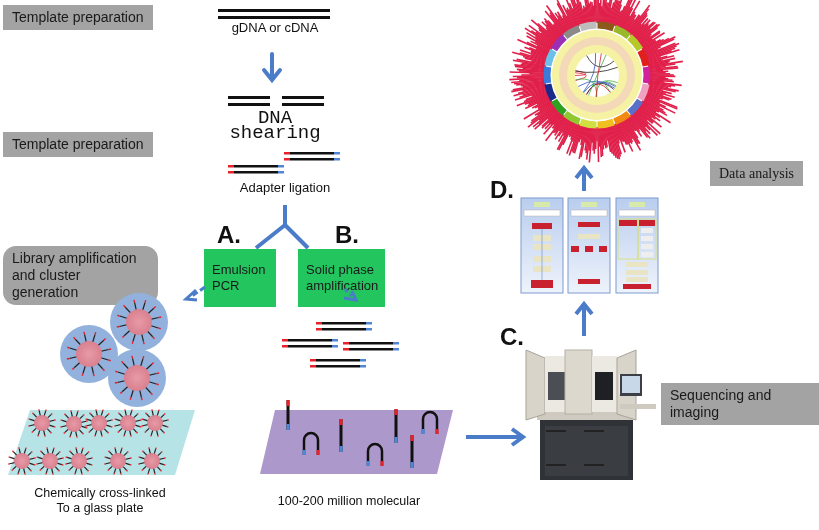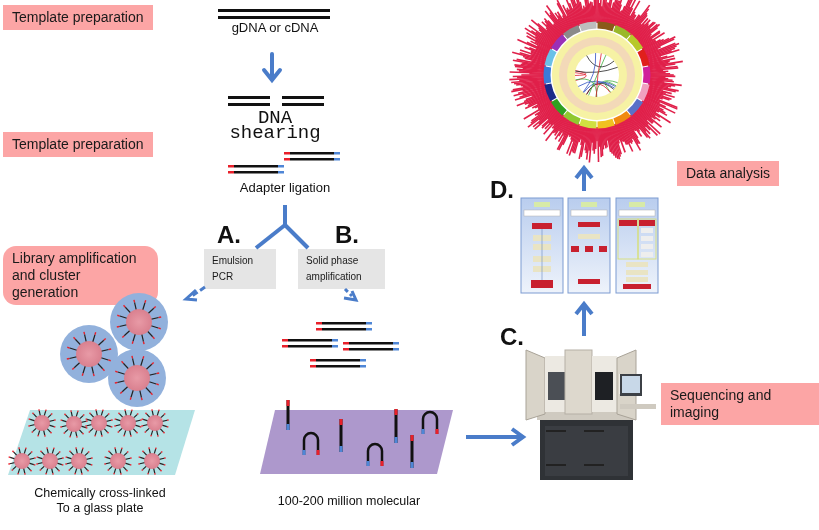--- a/index.html
+++ b/index.html
@@ -1,33 +1,33 @@
 <!DOCTYPE html>
 <html><head>
 <meta charset="utf-8">
 <style>
   html,body{margin:0;padding:0;background:#ffffff;}
   body{width:819px;height:530px;position:relative;overflow:hidden;font-family:"Liberation Sans",sans-serif;color:#111;}
-  .stage-label{position:absolute;background:#fca5a5;color:#1a1a1a;font-size:14px;line-height:17px;padding:4px 9px;}
-  .method-box{position:absolute;background:#e5e5e5;color:#1a1a1a;font-size:10px;line-height:16px;padding:4px 8px;}
+  .stage-label{position:absolute;background:#a3a3a3;color:#1a1a1a;font-size:14px;line-height:17px;padding:4px 9px;}
+  .method-box{position:absolute;background:#22c55e;color:#1a1a1a;font-size:13px;line-height:16px;padding:13px 8px;}
   .caption{position:absolute;font-size:12.5px;line-height:15px;text-align:center;color:#111;}
   .letter{position:absolute;font-weight:bold;font-size:24px;color:#111;}
   svg{position:absolute;left:0;top:0;}
 </style>
 </head>
 <body>
 
 <div class="stage-label" style="left:3px;top:5px;">Template preparation</div>
 <div class="stage-label" style="left:3px;top:132px;">Template preparation</div>
 <div class="stage-label" style="left:3px;top:246px;width:137px;border-radius:13px;">
   <div>Library amplification</div>
   <div>and cluster generation</div>
 </div>
 <div class="stage-label" style="left:661px;top:383px;">Sequencing and imaging</div>
-<div class="stage-label" style="left:677px;top:161px;">Data analysis</div>
+<div class="stage-label" style="left:710px;top:161px;font-family:Liberation Serif, serif;">Data analysis</div>
 
 <div class="caption" style="left:225px;top:20px;width:100px;font-size:13px;">gDNA or cDNA</div>
 <div class="caption" style="left:225px;top:111px;width:100px;font-size:19px;font-family:Liberation Mono, monospace;">DNA shearing</div>
 <div class="caption" style="left:230px;top:180px;width:110px;font-size:13px;">Adapter ligation</div>
 
 <div class="letter" style="left:217px;top:221px;">A.</div>
 <div class="letter" style="left:335px;top:221px;">B.</div>
 <div class="letter" style="left:500px;top:323px;">C.</div>
 <div class="letter" style="left:490px;top:176px;">D.</div>
 

